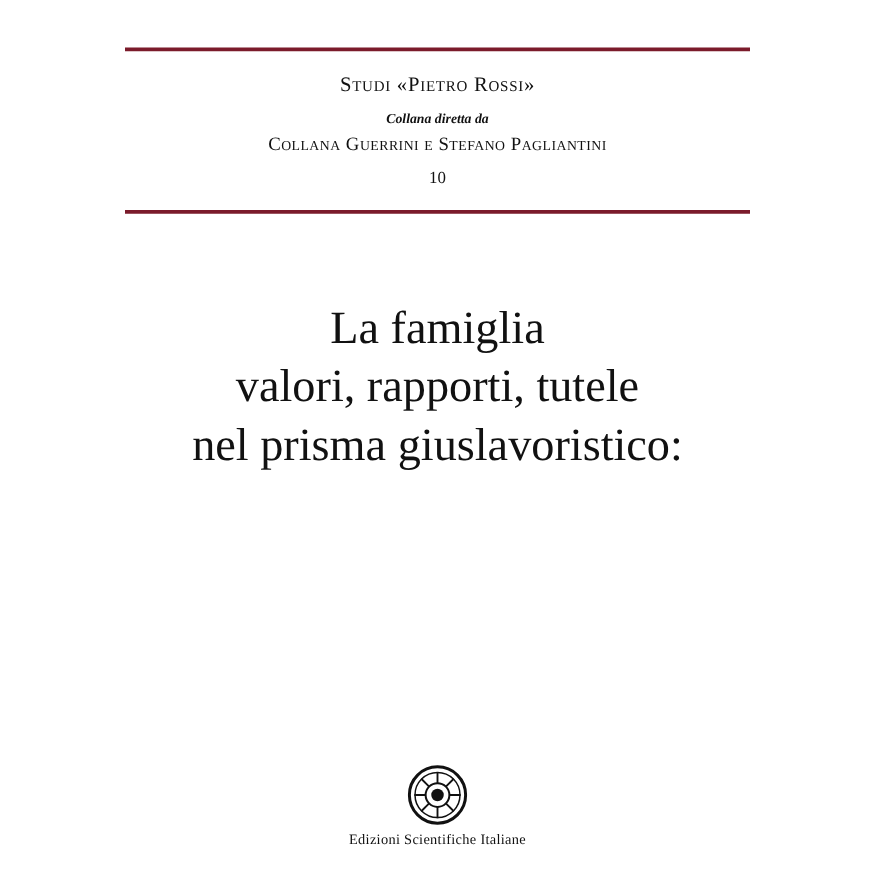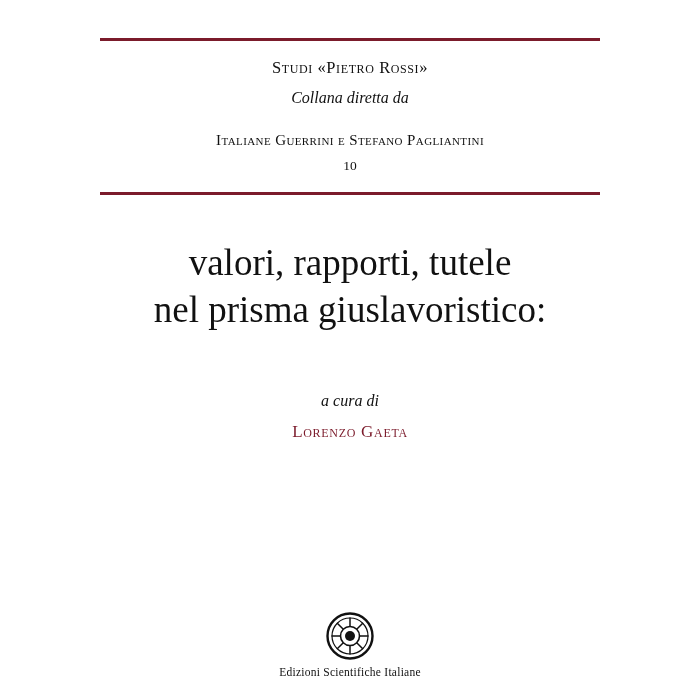--- a/index.html
+++ b/index.html
@@ -41,23 +41,24 @@
     font-family: "Liberation Serif", serif;
     font-size: 16.5px;
     letter-spacing: 0.6px;
     color: #111111;
     font-variant: small-caps;
     text-transform: none;
     margin-bottom: 11px;
   }
   .series-subtitle {
     font-style: italic;
-    font-size: 16px;
+    font-size: 11px;
     color: #111111;
-    margin-bottom: 25px;
+    margin-bottom: 7px;
+    font-weight: bold;
   }
   .series-directors {
     font-size: 15px;
     letter-spacing: 0.4px;
     color: #111111;
     font-variant: small-caps;
     margin-bottom: 9px;
   }
   .series-number {
     font-size: 13.5px;
@@ -126,36 +127,33 @@
 </style>
 </head>
 <body>
 
 <div class="page">
 
   <div class="series-block">
     <div class="rule rule-top"></div>
     <div class="series-title">Studi «Pietro Rossi»</div>
     <div class="series-subtitle">Collana diretta da</div>
-    <div class="series-directors">Italiane Guerrini e Stefano Pagliantini</div>
+    <div class="series-directors">Collana Guerrini e Stefano Pagliantini</div>
     <div class="series-number">10</div>
     <div class="rule rule-bottom"></div>
   </div>
 
   <div class="title-block">
     <h1 class="book-title">
+      <span class="line">La famiglia</span>
       <span class="line">valori, rapporti, tutele</span>
       <span class="line">nel prisma giuslavoristico:</span>
     </h1>
   </div>
 
-  <div class="editor-block">
-    <div class="a-cura-di">a cura di</div>
-    <div class="editor-name">Lorenzo Gaeta</div>
-  </div>
 
   <div class="publisher">
     <span class="logo-wrap">
       <svg width="48" height="48" viewBox="0 0 48 48" xmlns="http://www.w3.org/2000/svg">
         <circle cx="24" cy="24" r="22.5" fill="none" stroke="#111111" stroke-width="2.4"></circle>
         <circle cx="24" cy="24" r="18" fill="none" stroke="#111111" stroke-width="1.2"></circle>
         <circle cx="24" cy="24" r="9.5" fill="none" stroke="#111111" stroke-width="1.6"></circle>
         <circle cx="24" cy="24" r="5" fill="#111111"></circle>
         <g stroke="#111111" stroke-width="1.5">
           <line x1="24" y1="5.5" x2="24" y2="14.5"></line>

